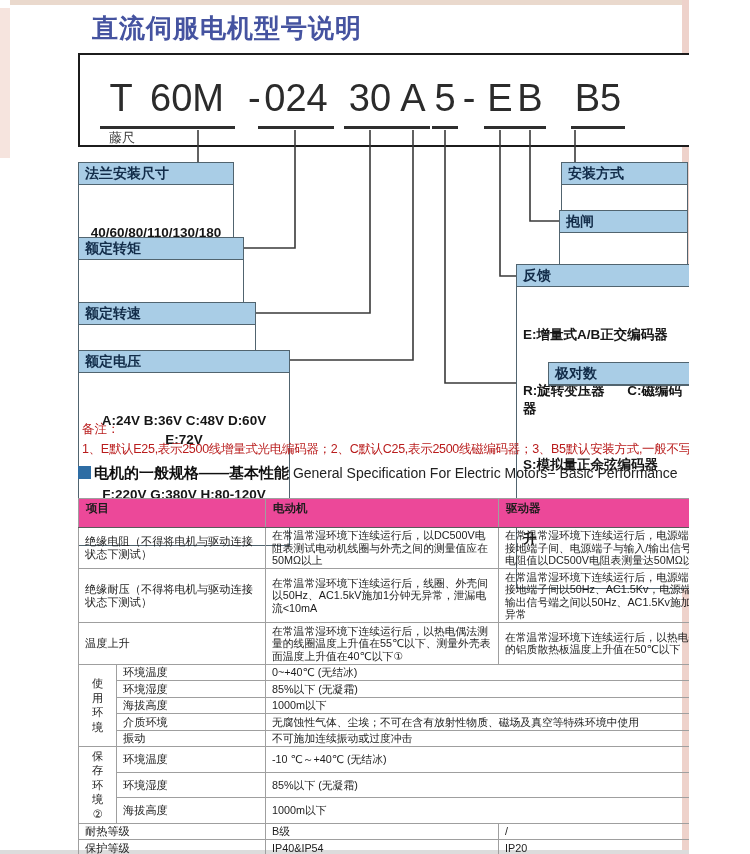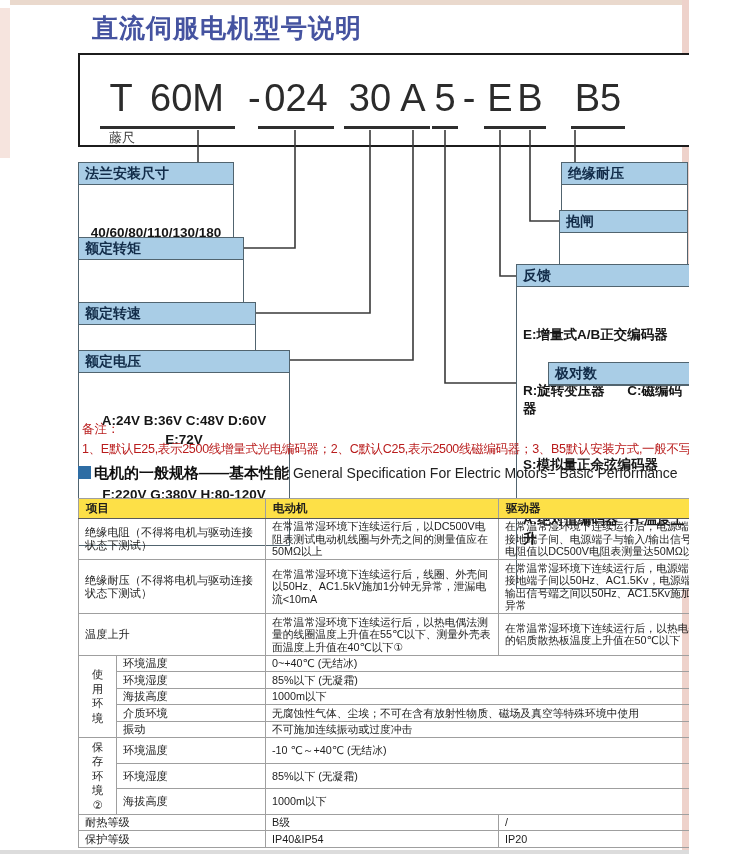--- a/index.html
+++ b/index.html
@@ -31,21 +31,21 @@
   .notes .n2{white-space:nowrap;letter-spacing:-0.3px;}
 
   .section-head{position:absolute;left:78px;top:464px;font-size:15px;color:#101010;white-space:nowrap;}
   .sq{display:inline-block;width:13px;height:13px;background:#2e6da4;vertical-align:-1px;margin-right:3px;}
   .cnb{font-weight:bold;}
   .enb{font-size:14px;color:#222;}
 
   .spec-wrap{position:absolute;left:78px;top:498px;width:666px;}
   table.spec{border-collapse:collapse;width:666px;table-layout:fixed;font-size:10.8px;line-height:12.5px;color:#1c1c1c;border:1.5px solid #5a5a5a;}
   table.spec td{border:1px solid #9f9f9f;padding:1.5px 6px;vertical-align:middle;word-break:break-all;}
-  table.spec tr.hd td{background:#fde047;font-weight:bold;font-size:11.5px;padding:3px 7px 3px 7px;border-bottom:1.5px solid #5a5a5a;word-break:keep-all;}
+  table.spec tr.hd td{background:#ec4899;font-weight:bold;font-size:11.5px;padding:3px 7px 12px 7px;border-bottom:1.5px solid #5a5a5a;word-break:keep-all;}
   table.spec td.item{font-size:11.2px;}
   table.spec tr.heavy td{border-top:1.5px solid #5a5a5a;}
   td.vgroup{text-align:center;padding:1px 1px;}
   td.vgroup span{display:inline-block;width:13px;word-break:break-all;line-height:14.5px;font-size:11.2px;}
 </style>
 </head>
 <body>
 
 <div id="page">
   <div class="top-strip"></div>
@@ -105,21 +105,21 @@
 
   <div class="lbox" style="left:78px;top:350px;width:210px;">
     <div class="lbox-h">额定电压</div>
     <div class="lbox-b ctr">
       <div>A:24V B:36V C:48V D:60V  E:72V</div>
       <div>F:220V G:380V H:80-120V</div>
     </div>
   </div>
 
   <div class="lbox" style="left:561px;top:162px;width:125px;">
-    <div class="lbox-h">绝缘耐压</div>
+    <div class="lbox-h">安装方式</div>
     <div class="lbox-b">
       <div>B3:底座 B5:法兰</div>
     </div>
   </div>
 
   <div class="lbox" style="left:559px;top:210px;width:127px;">
     <div class="lbox-h">抱闸</div>
     <div class="lbox-b">
       <div>B:抱闸</div>
     </div>

